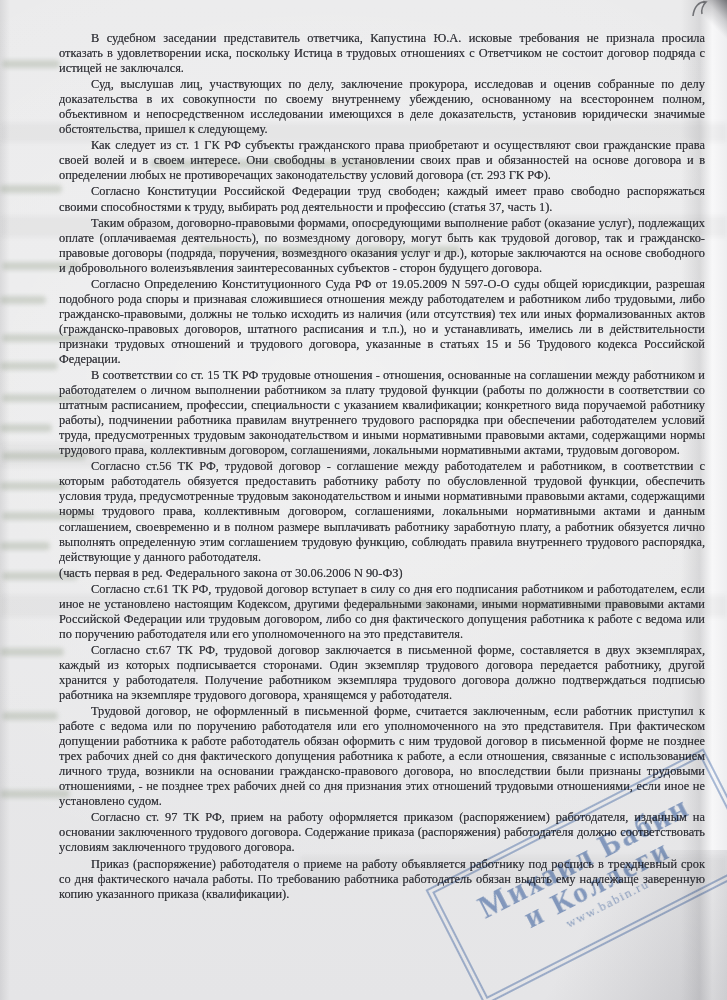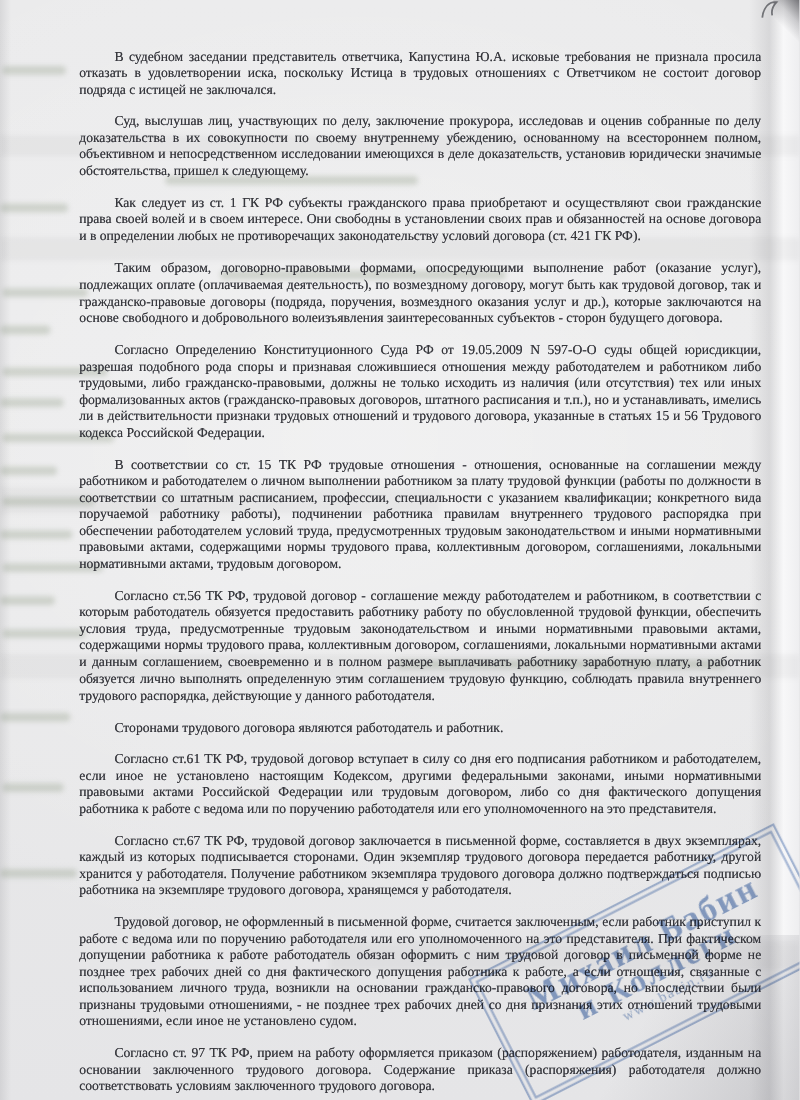--- a/index.html
+++ b/index.html
@@ -62,21 +62,21 @@
     position: absolute;
     left: 58px; top: 30px;
     width: 648px;
     z-index: 2;
     color: #36373c;
     font-size: 12.4px;
     line-height: 15.05px;
     text-align: justify;
     text-shadow: 0 0 .55px rgba(55,55,65,.75);
   }
-  .textblock p { margin: 14px; text-indent: 32px; }
+  .textblock p { margin: 1px; text-indent: 32px; }
   .textblock p.no-indent { text-indent: 0; }
 
   
   .stamp {
     position: absolute;
     left: 438px; top: 812px;
     width: 302px; height: 120px;
     transform: rotate(-27deg);
     z-index: 3;
     mix-blend-mode: multiply;
@@ -143,26 +143,27 @@
 
   <div class="band b1"></div>
   <div class="band b2"></div>
   <div class="band b3"></div>
   <div class="band b4"></div>
   <div class="band b5"></div>
 
   <div class="textblock">
       <p>В судебном заседании представитель ответчика, Капустина Ю.А. исковые требования не признала просила отказать в удовлетворении иска, поскольку Истица в трудовых отношениях с Ответчиком не состоит договор подряда с истицей не заключался.</p>
       <p>Суд, выслушав лиц, участвующих по делу, заключение прокурора, исследовав и оценив собранные по делу доказательства в их совокупности по своему внутреннему убеждению, основанному на всестороннем полном, объективном и непосредственном исследовании имеющихся в деле доказательств, установив юридически значимые обстоятельства, пришел к следующему.</p>
-      <p>Как следует из ст. 1 ГК РФ субъекты гражданского права приобретают и осуществляют свои гражданские права своей волей и в своем интересе. Они свободны в установлении своих прав и обязанностей на основе договора и в определении любых не противоречащих законодательству условий договора (ст. 421 ГК РФ).</p>
+      <p>Как следует из ст. 1 ГК РФ субъекты гражданского права приобретают и осуществляют свои гражданские права своей волей и в своем интересе. Они свободны в установлении своих прав и обязанностей на основе договора и в определении любых не противоречащих законодательству условий договора (ст. 293 ГК РФ).</p>
+      <p>Согласно Конституции Российской Федерации труд свободен; каждый имеет право свободно распоряжаться своими способностями к труду, выбирать род деятельности и профессию (статья 37, часть 1).</p>
       <p>Таким образом, договорно-правовыми формами, опосредующими выполнение работ (оказание услуг), подлежащих оплате (оплачиваемая деятельность), по возмездному договору, могут быть как трудовой договор, так и гражданско-правовые договоры (подряда, поручения, возмездного оказания услуг и др.), которые заключаются на основе свободного и добровольного волеизъявления заинтересованных субъектов - сторон будущего договора.</p>
       <p>Согласно Определению Конституционного Суда РФ от 19.05.2009 N 597-О-О суды общей юрисдикции, разрешая подобного рода споры и признавая сложившиеся отношения между работодателем и работником либо трудовыми, либо гражданско-правовыми, должны не только исходить из наличия (или отсутствия) тех или иных формализованных актов (гражданско-правовых договоров, штатного расписания и т.п.), но и устанавливать, имелись ли в действительности признаки трудовых отношений и трудового договора, указанные в статьях 15 и 56 Трудового кодекса Российской Федерации.</p>
       <p>В соответствии со ст. 15 ТК РФ трудовые отношения - отношения, основанные на соглашении между работником и работодателем о личном выполнении работником за плату трудовой функции (работы по должности в соответствии со штатным расписанием, профессии, специальности с указанием квалификации; конкретного вида поручаемой работнику работы), подчинении работника правилам внутреннего трудового распорядка при обеспечении работодателем условий труда, предусмотренных трудовым законодательством и иными нормативными правовыми актами, содержащими нормы трудового права, коллективным договором, соглашениями, локальными нормативными актами, трудовым договором.</p>
       <p>Согласно ст.56 ТК РФ, трудовой договор - соглашение между работодателем и работником, в соответствии с которым работодатель обязуется предоставить работнику работу по обусловленной трудовой функции, обеспечить условия труда, предусмотренные трудовым законодательством и иными нормативными правовыми актами, содержащими нормы трудового права, коллективным договором, соглашениями, локальными нормативными актами и данным соглашением, своевременно и в полном размере выплачивать работнику заработную плату, а работник обязуется лично выполнять определенную этим соглашением трудовую функцию, соблюдать правила внутреннего трудового распорядка, действующие у данного работодателя.</p>
-      <p>Сторонами трудового договора являются работодатель и работник.</p>
+      <p class="no-indent">(часть первая в ред. Федерального закона от 30.06.2006 N 90-ФЗ)</p>
       <p>Согласно ст.61 ТК РФ, трудовой договор вступает в силу со дня его подписания работником и работодателем, если иное не установлено настоящим Кодексом, другими федеральными законами, иными нормативными правовыми актами Российской Федерации или трудовым договором, либо со дня фактического допущения работника к работе с ведома или по поручению работодателя или его уполномоченного на это представителя.</p>
       <p>Согласно ст.67 ТК РФ, трудовой договор заключается в письменной форме, составляется в двух экземплярах, каждый из которых подписывается сторонами. Один экземпляр трудового договора передается работнику, другой хранится у работодателя. Получение работником экземпляра трудового договора должно подтверждаться подписью работника на экземпляре трудового договора, хранящемся у работодателя.</p>
       <p>Трудовой договор, не оформленный в письменной форме, считается заключенным, если работник приступил к работе с ведома или по поручению работодателя или его уполномоченного на это представителя. При фактическом допущении работника к работе работодатель обязан оформить с ним трудовой договор в письменной форме не позднее трех рабочих дней со дня фактического допущения работника к работе, а если отношения, связанные с использованием личного труда, возникли на основании гражданско-правового договора, но впоследствии были признаны трудовыми отношениями, - не позднее трех рабочих дней со дня признания этих отношений трудовыми отношениями, если иное не установлено судом.</p>
       <p>Согласно ст. 97 ТК РФ, прием на работу оформляется приказом (распоряжением) работодателя, изданным на основании заключенного трудового договора. Содержание приказа (распоряжения) работодателя должно соответствовать условиям заключенного трудового договора.</p>
       <p>Приказ (распоряжение) работодателя о приеме на работу объявляется работнику под роспись в трехдневный срок со дня фактического начала работы. По требованию работника работодатель обязан выдать ему надлежаще заверенную копию указанного приказа (квалификации).</p>
     </div>
 
   <div class="stamp">
     <div class="stamp-inner">
       <div class="stamp-line1">Михаил Бабин</div>

